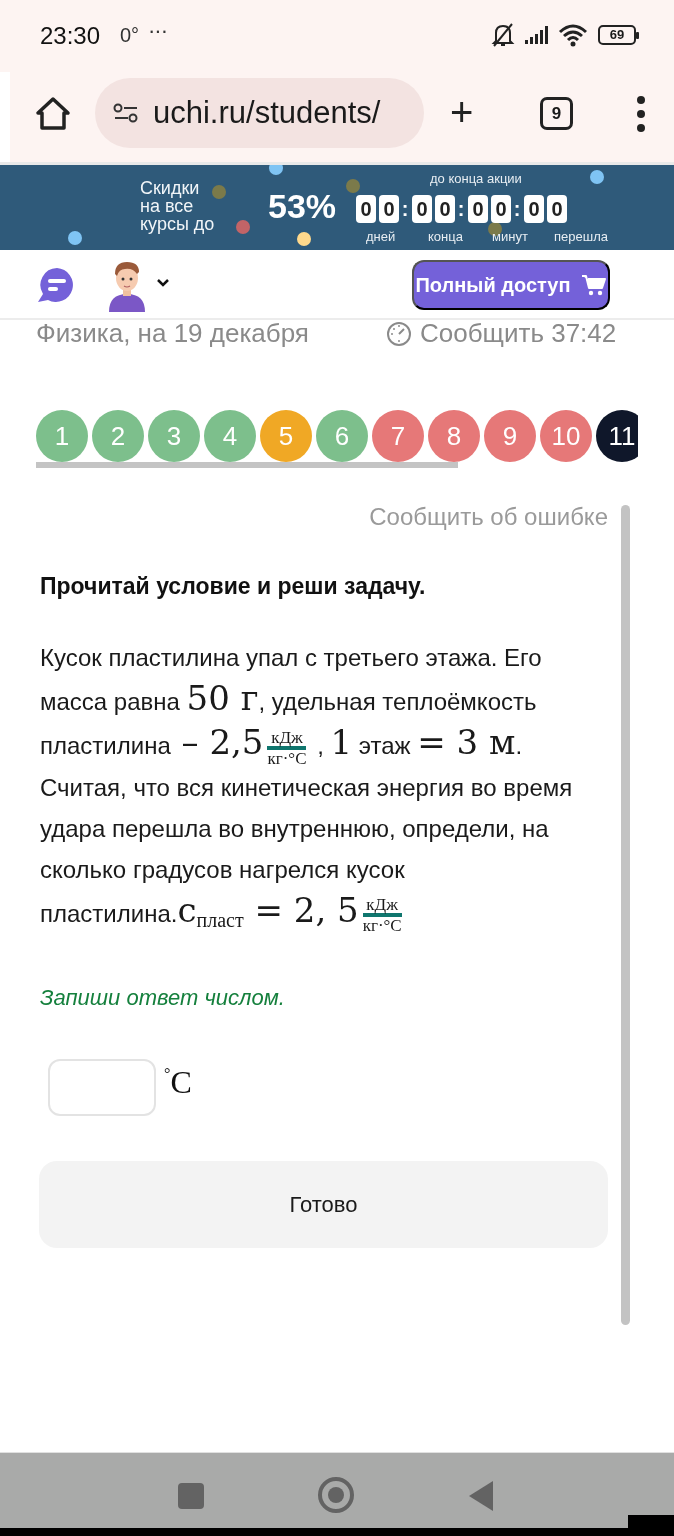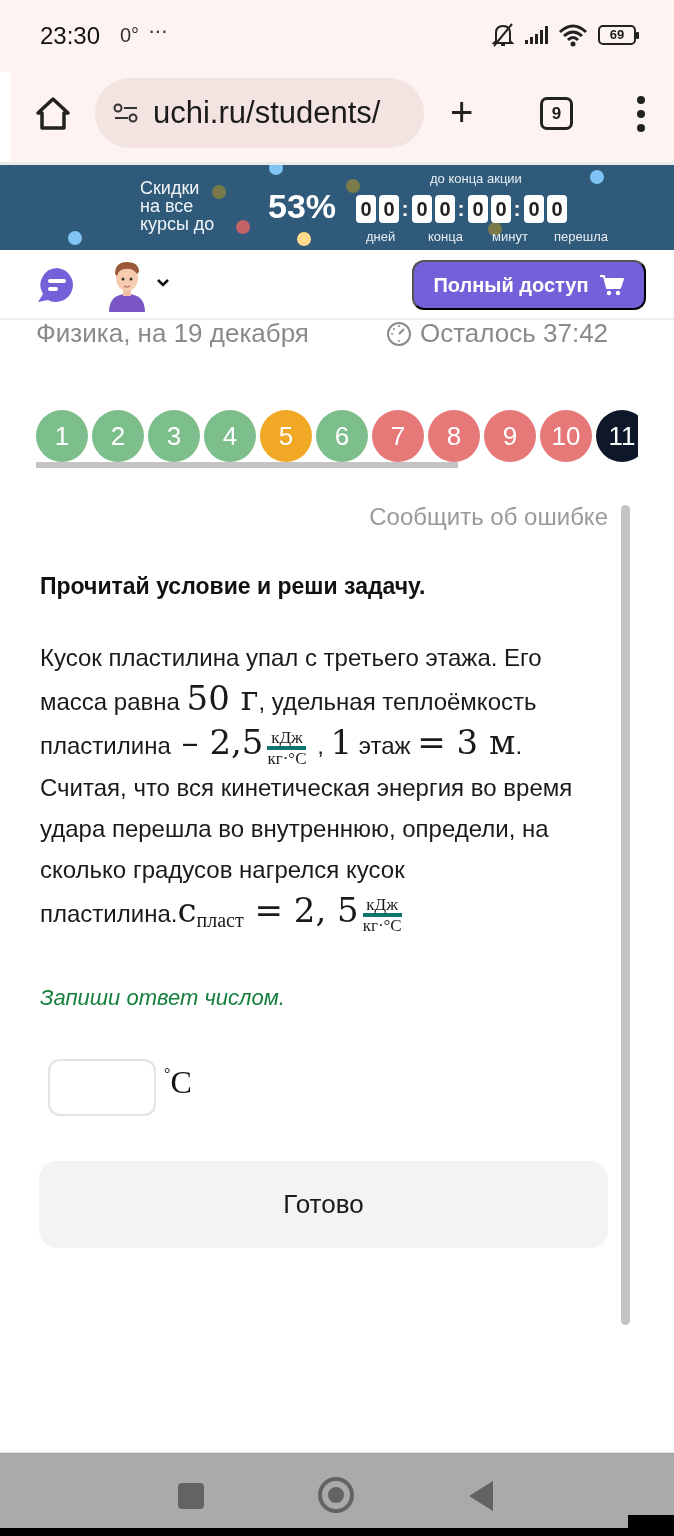--- a/index.html
+++ b/index.html
@@ -38,21 +38,21 @@
   .timer { position: absolute; left: 356px; top: 30px; display: flex; align-items: center; }
   .digit { width: 20px; height: 28px; background: #fff; border-radius: 4px; color: #222; font-size: 20px; font-weight: bold; text-align: center; line-height: 28px; margin-right: 3px; }
   .colon { color: #fff; font-size: 20px; font-weight: bold; width: 8px; text-align: center; margin-right: 3px; margin-left: -1px; }
   .timer-labels span { position: absolute; top: 64px; font-size: 13px; color: #e8eef3; }
 
   
   .app-header { position: absolute; top: 250px; left: 0; width: 674px; height: 70px; background: #fff; border-bottom: 2px solid #ececec; }
   .chat-btn { position: absolute; left: 35px; top: 15px; width: 42px; height: 40px; }
   .avatar { position: absolute; left: 105px; top: 8px; width: 44px; height: 54px; }
   .avatar-chevron { position: absolute; left: 156px; top: 26px; width: 14px; height: 14px; }
-  .full-access-btn { position: absolute; left: 412px; top: 10px; width: 234px; height: 50px; background: #7461d9; border-radius: 12px; color: #fff; font-size: 20px; font-weight: bold; display: flex; align-items: center; justify-content: center; gap: 10px; }
+  .full-access-btn { position: absolute; left: 412px; top: 10px; width: 198px; height: 50px; background: #7461d9; border-radius: 12px; color: #fff; font-size: 20px; font-weight: bold; display: flex; align-items: center; justify-content: center; gap: 10px; }
 
   
   .subject-line { position: absolute; top: 318px; left: 36px; width: 600px; font-size: 26px; color: #8a8a8a; }
   .subject { position: absolute; left: 0; top: 0; }
   .timer-left { position: absolute; left: 350px; top: 0; display: flex; align-items: center; gap: 8px; }
   .clock-icon { width: 26px; height: 26px; }
 
   
   .task-nav { position: absolute; top: 410px; left: 36px; width: 602px; height: 52px; overflow: hidden; }
   .task-row { display: flex; gap: 4px; }
@@ -65,21 +65,21 @@
   .instruction { position: absolute; top: 573px; left: 40px; font-size: 23px; font-weight: bold; color: #111; }
   .problem { position: absolute; top: 637px; left: 40px; width: 560px; font-size: 24px; line-height: 41px; color: #1a1a1a; }
   .math { font-family: "DejaVu Serif", "Liberation Serif", serif; font-size: 34px; }
   .frac { display: inline-flex; flex-direction: column; vertical-align: middle; text-align: center; font-family: "Liberation Serif", serif; font-size: 17px; line-height: 17px; margin: 0 4px; }
   .frac .num { border-bottom: 4px solid #0f766e; padding: 0 1px; }
   .sub { font-family: "Liberation Serif", serif; font-size: 20px; vertical-align: -5px; }
   .hint { position: absolute; top: 985px; left: 40px; font-size: 22px; font-style: italic; color: #15803d; }
   .answer-input { position: absolute; top: 1059px; left: 48px; width: 108px; height: 57px; border: 2px solid #e3e3e3; border-radius: 12px; background: #fff; font-size: 22px; padding: 0 10px; }
   .unit { position: absolute; top: 1064px; left: 164px; font-family: "Liberation Serif", serif; font-size: 32px; color: #111; }
   .unit sup { font-size: 16px; vertical-align: 14px; }
-  .done-btn { position: absolute; top: 1161px; left: 39px; width: 569px; height: 87px; background: #f3f3f3; border-radius: 18px; border: none; font-size: 26px; color: #1a1a1a; display: flex; align-items: center; justify-content: center; font-family: "Liberation Sans", sans-serif; }
+  .done-btn { position: absolute; top: 1161px; left: 39px; width: 569px; height: 87px; background: #f3f3f3; border-radius: 18px; border: none; font-size: 22px; color: #1a1a1a; display: flex; align-items: center; justify-content: center; font-family: "Liberation Sans", sans-serif; }
 
   
   .nav-bar { position: absolute; top: 1452px; left: 0; width: 674px; height: 84px; background: #a9aaa9; border-top: 1px solid #e0e0e0; }
   .nav-recent { position: absolute; left: 178px; top: 30px; width: 26px; height: 26px; background: #636363; border-radius: 4px; }
   .nav-home { position: absolute; left: 318px; top: 24px; width: 36px; height: 36px; border-radius: 50%; border: 4px solid #636363; }
   .nav-home::after { content: ""; position: absolute; left: 6px; top: 6px; width: 16px; height: 16px; border-radius: 50%; background: #636363; }
   .nav-back { position: absolute; left: 469px; top: 28px; width: 0; height: 0; border-top: 15px solid transparent; border-bottom: 15px solid transparent; border-right: 24px solid #636363; }
   .nav-bottom-strip { position: absolute; top: 1528px; left: 0; width: 674px; height: 8px; background: #000; }
   .nav-corner { position: absolute; top: 1515px; left: 628px; width: 46px; height: 21px; background: #000; }
 </style>
@@ -205,21 +205,21 @@
   <span class="subject">Физика, на 19 декабря</span>
   <div class="timer-left">
     <svg class="clock-icon" viewBox="0 0 26 26">
       <circle cx="13" cy="13" r="11" fill="none" stroke="#8a8a8a" stroke-width="2"></circle>
       <line x1="13" y1="13" x2="18" y2="8" stroke="#8a8a8a" stroke-width="2"></line>
       <circle cx="13" cy="5" r="1" fill="#8a8a8a"></circle>
       <circle cx="6" cy="13" r="1" fill="#8a8a8a"></circle>
       <circle cx="13" cy="20" r="1" fill="#8a8a8a"></circle>
       <circle cx="8" cy="8" r="1" fill="#8a8a8a"></circle>
     </svg>
-    <span>Осталось 37:42</span>
+    <span>Сообщить 37:42</span>
   </div>
 </div>
 
 <div class="task-nav">
   <div class="task-row" id="task-row">
       <div class="task-bubble" style="background: rgb(125, 191, 140);">1</div>
       <div class="task-bubble" style="background: rgb(125, 191, 140);">2</div>
       <div class="task-bubble" style="background: rgb(125, 191, 140);">3</div>
       <div class="task-bubble" style="background: rgb(125, 191, 140);">4</div>
       <div class="task-bubble" style="background: rgb(240, 168, 37);">5</div>

